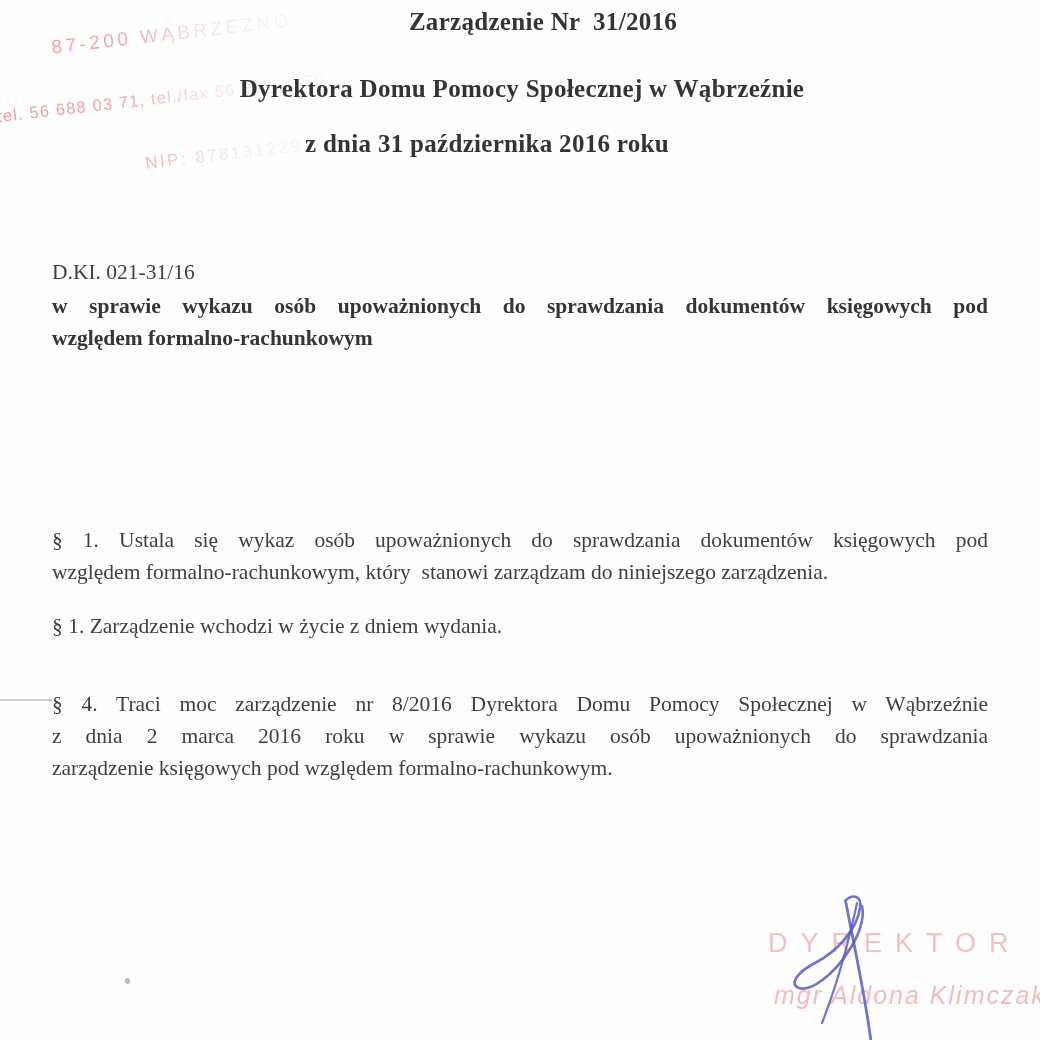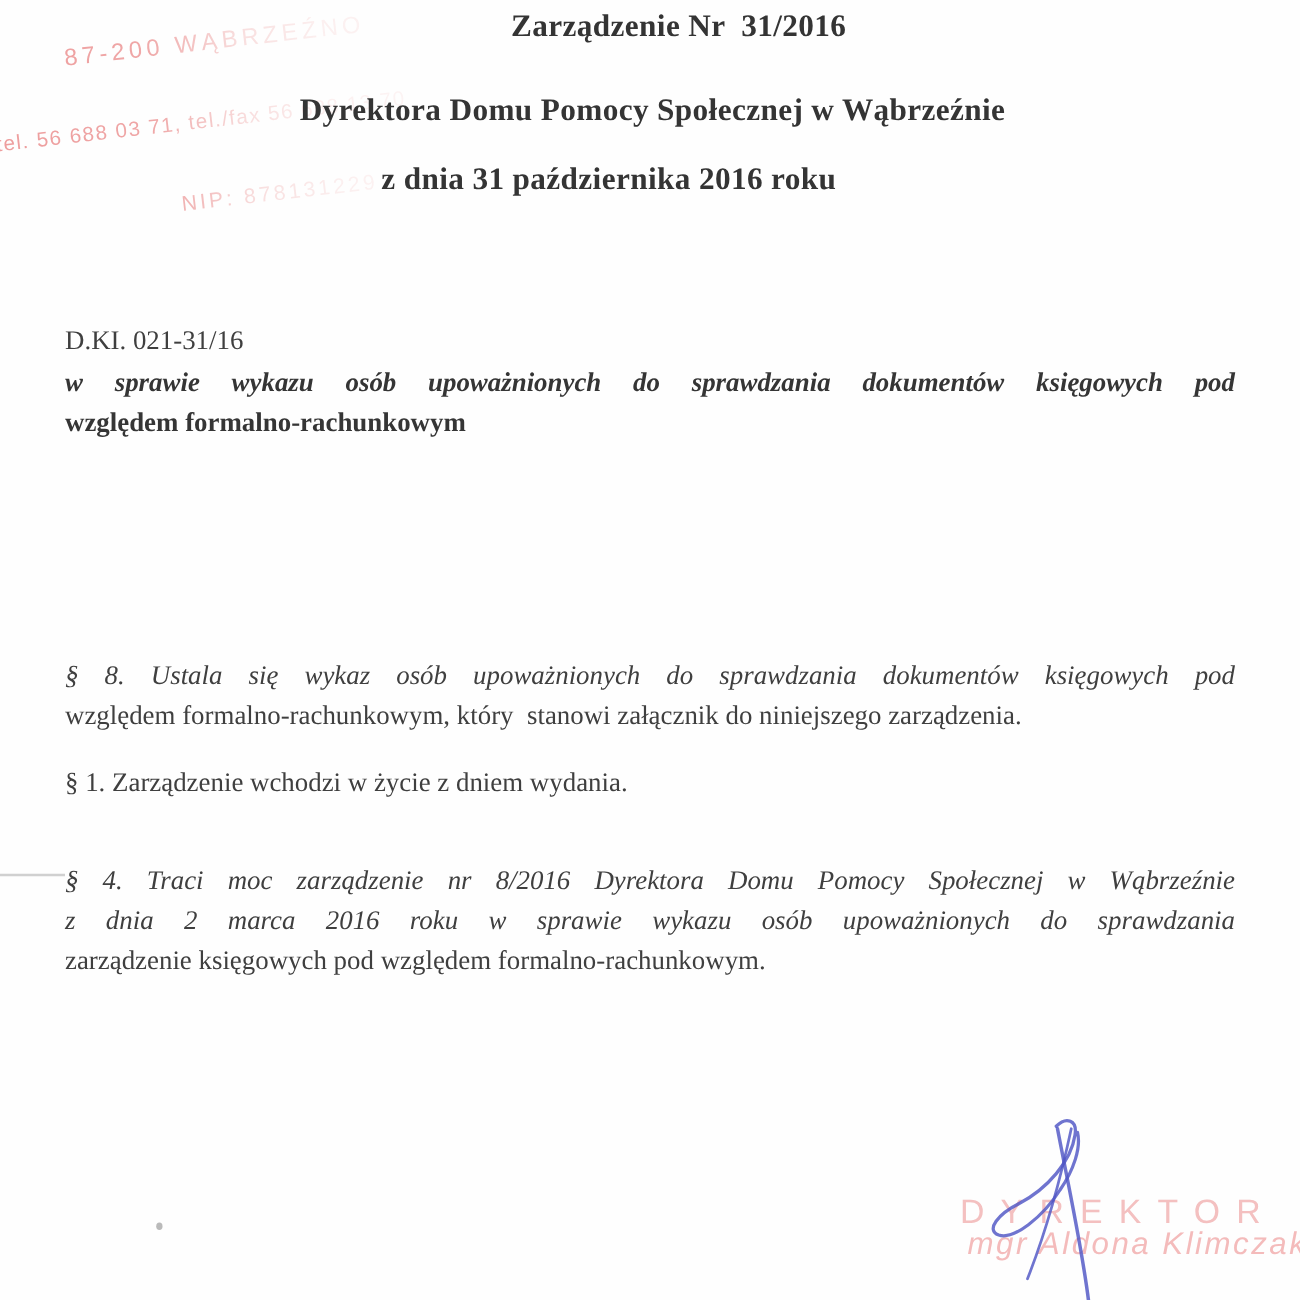--- a/index.html
+++ b/index.html
@@ -11,21 +11,21 @@
   .title-line{
     position:absolute;left:0;width:1040px;text-align:center;
     font-weight:bold;font-size:25px;color:#343434;white-space:pre-wrap;
     letter-spacing:.3px;
   }
   #title1{top:8px;transform:translateX(23px);}
   #title2{top:75px;transform:translateX(2px);}
   #title3{top:130px;transform:translateX(-33px);}
   
   .body-block{position:absolute;left:52px;width:936px;font-size:21.5px;line-height:32px;}
-  .jl{text-align:justify;text-align-last:justify;font-style:italic;}
+  .jl{text-align:justify;text-align-last:justify;}
   .ll{text-align:left;text-align-last:left;white-space:pre-wrap;}
   .bold{font-weight:bold;color:#353535;}
   #reference{top:220px;margin-top:36px;}
   #subject{top:290px;}
   #legal-basis{top:382px;}
   #par1{top:524px;}
   #par2{top:610px;}
   #par4{top:688px;}
   
   #stamp-top{
@@ -36,21 +36,21 @@
     line-height:21px;white-space:pre;
   }
   .stamp-l1{font-size:19px;letter-spacing:3.5px;padding-left:62px;}
   .stamp-l2{font-size:16.5px;letter-spacing:1.2px;}
   .stamp-l3{font-size:17px;letter-spacing:2.5px;padding-left:142px;}
   
   #stamp-director{
     position:absolute;left:768px;top:928px;
     font-family:"Liberation Sans","DejaVu Sans",sans-serif;
     font-size:27px;font-weight:500;letter-spacing:13px;
-    color:rgba(233,130,130,.50);white-space:pre;margin-top:26px;
+    color:rgba(233,130,130,.50);white-space:pre;
   }
   #stamp-name{
     position:absolute;left:774px;top:981px;
     font-family:"Liberation Sans","DejaVu Sans",sans-serif;
     font-style:italic;font-size:25px;letter-spacing:2px;
     color:rgba(236,138,138,.58);white-space:pre;
   }
   
   #signature-svg{position:absolute;left:0;top:0;width:1040px;height:1040px;pointer-events:none;}
   
@@ -76,22 +76,22 @@
 
   <div id="subject" class="body-block bold">
     <div class="jl">w sprawie wykazu osób upoważnionych do sprawdzania dokumentów księgowych pod</div>
     <div class="ll">względem formalno-rachunkowym</div>
   </div>
 
   <div id="legal-basis" class="body-block">
   </div>
 
   <div id="par1" class="body-block">
-    <div class="jl">§ 8. Ustala się wykaz osób upoważnionych do sprawdzania dokumentów księgowych pod</div>
-    <div class="ll">względem formalno-rachunkowym, który  stanowi załącznik do niniejszego zarządzenia.</div>
+    <div class="jl">§ 1. Ustala się wykaz osób upoważnionych do sprawdzania dokumentów księgowych pod</div>
+    <div class="ll">względem formalno-rachunkowym, który  stanowi zarządzam do niniejszego zarządzenia.</div>
   </div>
 
   <div id="par2" class="body-block">
     <div class="ll">§ 1. Zarządzenie wchodzi w życie z dniem wydania.</div>
   </div>
 
   <div id="par4" class="body-block">
     <div class="jl">§ 4. Traci moc zarządzenie nr 8/2016 Dyrektora Domu Pomocy Społecznej w Wąbrzeźnie</div>
     <div class="jl">z dnia 2 marca 2016 roku w sprawie wykazu osób upoważnionych do sprawdzania</div>
     <div class="ll">zarządzenie księgowych pod względem formalno-rachunkowym.</div>

